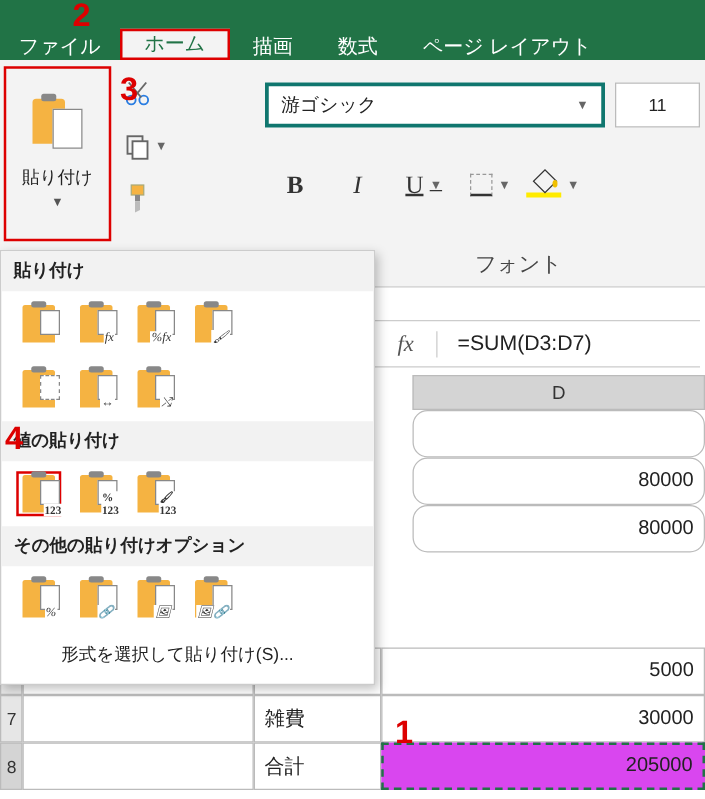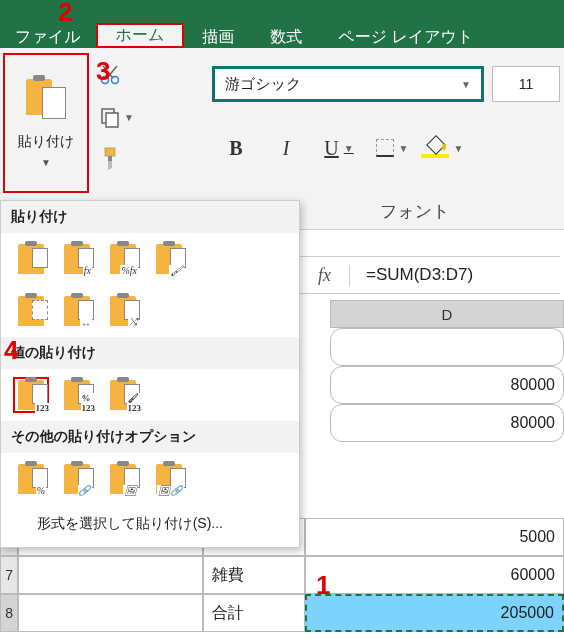--- a/index.html
+++ b/index.html
@@ -48,38 +48,38 @@
   .dropdown { position:absolute; left:0; top:200px; width:300px; background:#fff; border:1px solid #ccc; box-shadow: 2px 3px 8px rgba(0,0,0,0.25); z-index:10; }
   .dd-section-title { background:#f2f2f2; font-weight:bold; padding: 7px 10px; font-size:14px; }
   .dd-row { display:flex; gap:10px; padding: 8px 12px; }
   .dd-icon { width:36px; height:36px; display:flex; align-items:center; justify-content:center; position:relative; cursor:pointer; }
   .dd-icon.selected { border:2px solid #d00; }
   .clip-mini { width:26px; height:30px; background:#f5b342; border-radius:2px 2px 0 0; position:relative; }
   .clip-mini::before { content:""; position:absolute; left:7px; top:-3px; width:12px; height:5px; background:#888; border-radius:2px; }
   .clip-paper-mini { position:absolute; right:-4px; top:4px; width:16px; height:20px; background:#fff; border:1px solid #888; }
   .clip-sub { position:absolute; right:-2px; bottom:-2px; font-size:10px; font-style:italic; font-family: "Times New Roman", serif; color:#333; background:#fff; padding:0 1px; }
   .clip-sub.num { font-style: normal; font-size:9px; bottom:-3px; right:-6px; font-weight:bold; }
-  .dd-footer { padding: 10px 14px 14px 36px; font-size:14px; }
+  .dd-footer { padding: 10px 14px 14px 36px; font-size:14px;margin-left:12px; }
 
   .formula-bar { position:absolute; left:300px; top:256px; right:4px; height:38px; display:flex; align-items:center; border-top:1px solid #ccc; border-bottom:1px solid #ccc; background:#fff; }
   .fx { width:50px; text-align:center; font-style: italic; font-family:"Times New Roman",serif; font-size:18px; color:#555; border-right:1px solid #ccc; }
   .formula-val { padding-left:16px; font-size:17px; }
 
   .sheet { position:absolute; left:0; top:300px; right:0; bottom:0; }
   .col-header { position:absolute; left:330px; top:0; width:234px; height:28px; background:#e6e6e6; border:1px solid #bbb; display:flex; align-items:center; justify-content:center; font-size:15px; color:#333; }
   .col-header.sel { background:#d4d4d4; }
   .grid { position:absolute; top:28px; left:0; right:0; }
   .grow { display:flex; height:38px; }
   .rowhead { width:20px; background:#e6e6e6; border:1px solid #bbb; display:flex; align-items:center; justify-content:center; font-size:14px; color:#333; }
   .rowhead.sel { background:#d4d4d4; }
   .cell { border:1px solid #bbb; display:flex; align-items:center; padding:0 8px; font-size:16px; }
   .cell.b { width:200px; }
   .cell.c { width:110px; }
   .cell.d { width:282px; justify-content:flex-end; }
-  .cell.d.focus { border:2px dashed #217346; background:#7dd3fc; }
+  .cell.d.focus { border:2px dashed #217346; background:#d946ef; }
   .spacer-cell { width:200px; }
 
   .anno { position:absolute; color:#d00; font-weight:bold; font-size:26px; font-family: Arial, sans-serif; z-index:20; }
   .sheet-area-top { position:absolute; top:28px; left:330px; width:234px; }
   .sheet-area-top .grow { height:38px; }
   .sheet-area-top .cell.d { width:234px;border-radius:12px; }
   
   svg { display:block; }
 </style>
 </head>
@@ -282,21 +282,21 @@
     <div class="grow">
       <div class="rowhead">6</div>
       <div class="spacer-cell cell b"></div>
       <div class="cell c">水道</div>
       <div class="cell d">5000</div>
     </div>
     <div class="grow">
       <div class="rowhead">7</div>
       <div class="spacer-cell cell b"></div>
       <div class="cell c">雑費</div>
-      <div class="cell d">60000</div>
+      <div class="cell d">30000</div>
     </div>
     <div class="grow">
       <div class="rowhead sel">8</div>
       <div class="spacer-cell cell b"></div>
       <div class="cell c">合計</div>
       <div class="cell d focus">205000</div>
     </div>
   </div>
 </div>
 

